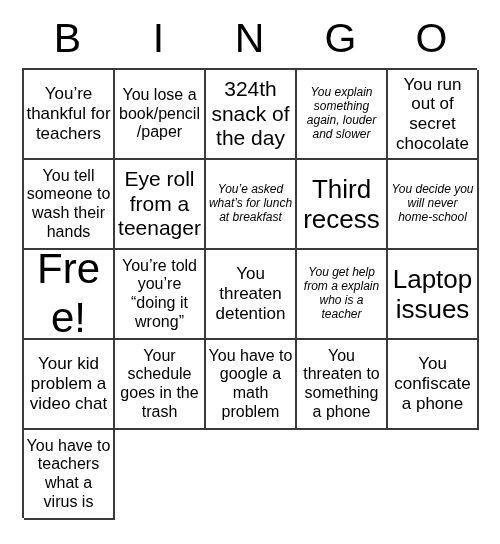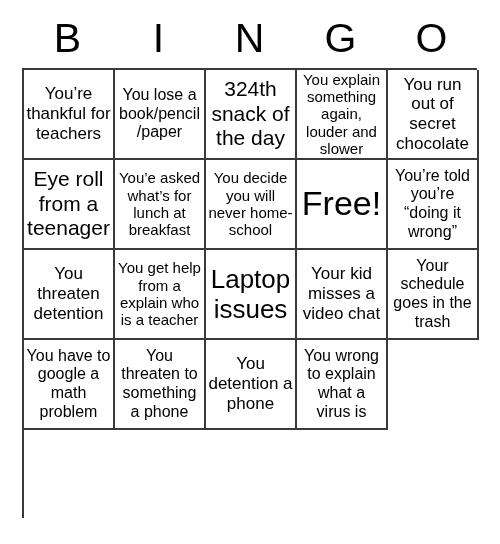--- a/index.html
+++ b/index.html
@@ -78,26 +78,26 @@
     display: block;
     width: 100%;
     text-align: center;
     line-height: 1.16;
     word-wrap: break-word;
     overflow-wrap: break-word;
     hyphens: none;
   }
 
   
-  .sz-xs .cell-text { font-size: 15px; }
+  .sz-xs .cell-text { font-size: 12px; font-style: italic; }
   .sz-sm .cell-text { font-size: 16px; }
   .sz-md .cell-text { font-size: 17px; }
   .sz-lg .cell-text { font-size: 21px; }
   .sz-xl .cell-text { font-size: 26px; }
-  .sz-xxl .cell-text { font-size: 34px; }
+  .sz-xxl .cell-text { font-size: 42px; }
 </style>
 </head>
 <body>
 
 <div id="bingo-card">
 
   <div id="bingo-header">
     <div class="header-letter">B</div>
     <div class="header-letter">I</div>
     <div class="header-letter">N</div>
@@ -114,57 +114,63 @@
       </div>
       <div class="bingo-cell sz-lg">
         <span class="cell-text">324th snack of the day</span>
       </div>
       <div class="bingo-cell sz-xs">
         <span class="cell-text">You explain something again, louder and slower</span>
       </div>
       <div class="bingo-cell sz-md">
         <span class="cell-text">You run out of secret chocolate</span>
       </div>
+      <div class="bingo-cell sz-sm">
+        <span class="cell-text">You tell someone to wash their hands</span>
+      </div>
       <div class="bingo-cell sz-lg">
         <span class="cell-text">Eye roll from a teenager</span>
       </div>
       <div class="bingo-cell sz-xs">
         <span class="cell-text">You’e asked what’s for lunch at breakfast</span>
+      </div>
+      <div class="bingo-cell sz-xl">
+        <span class="cell-text">Third recess</span>
       </div>
       <div class="bingo-cell sz-xs">
         <span class="cell-text">You decide you will never home-school</span>
       </div>
       <div class="bingo-cell sz-xxl">
         <span class="cell-text">Free!</span>
       </div>
       <div class="bingo-cell sz-sm">
         <span class="cell-text">You’re told you’re “doing it wrong”</span>
       </div>
       <div class="bingo-cell sz-md">
         <span class="cell-text">You threaten detention</span>
       </div>
       <div class="bingo-cell sz-xs">
         <span class="cell-text">You get help from a explain who is a teacher</span>
       </div>
       <div class="bingo-cell sz-xl">
         <span class="cell-text">Laptop issues</span>
       </div>
       <div class="bingo-cell sz-md">
-        <span class="cell-text">Your kid misses a video chat</span>
+        <span class="cell-text">Your kid problem a video chat</span>
       </div>
       <div class="bingo-cell sz-sm">
         <span class="cell-text">Your schedule goes in the trash</span>
       </div>
       <div class="bingo-cell sz-sm">
         <span class="cell-text">You have to google a math problem</span>
       </div>
       <div class="bingo-cell sz-sm">
         <span class="cell-text">You threaten to something a phone</span>
       </div>
       <div class="bingo-cell sz-md">
-        <span class="cell-text">You detention a phone</span>
+        <span class="cell-text">You confiscate a phone</span>
       </div>
       <div class="bingo-cell sz-sm">
-        <span class="cell-text">You wrong to explain what a virus is</span>
+        <span class="cell-text">You have to teachers what a virus is</span>
       </div>
     </div>
 
 </div>
 
 </body></html>

